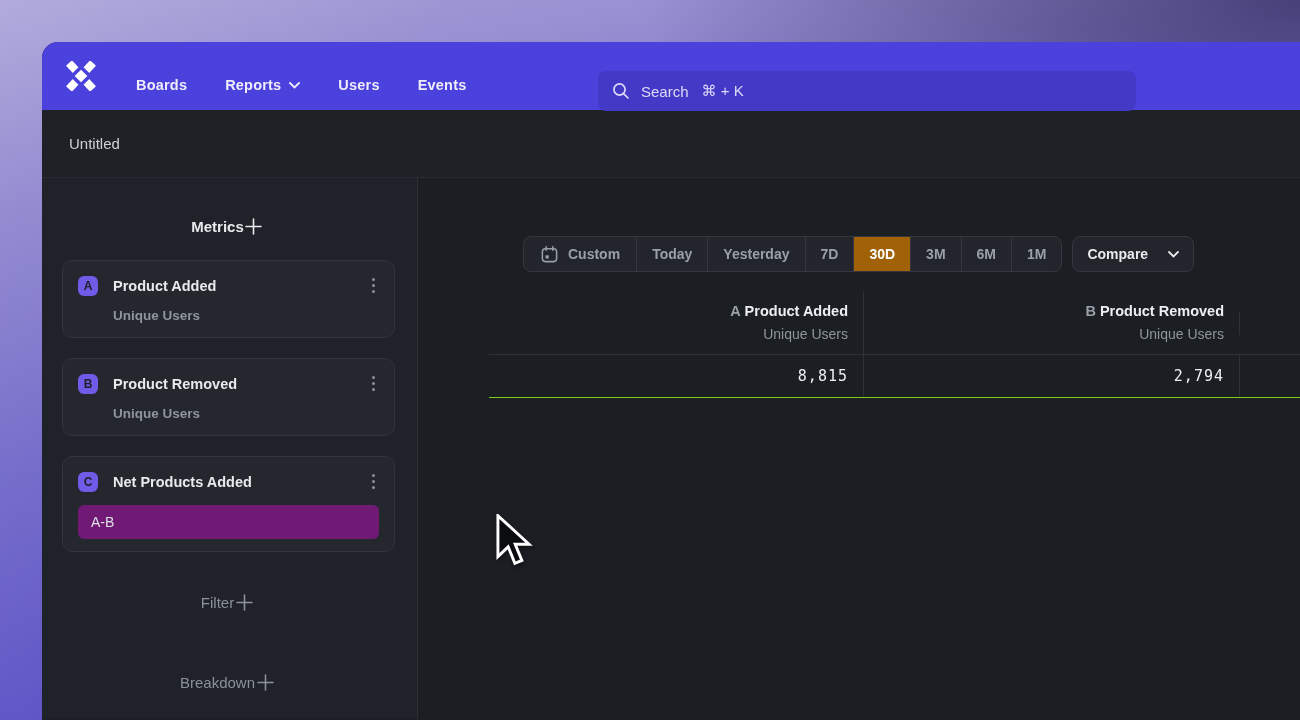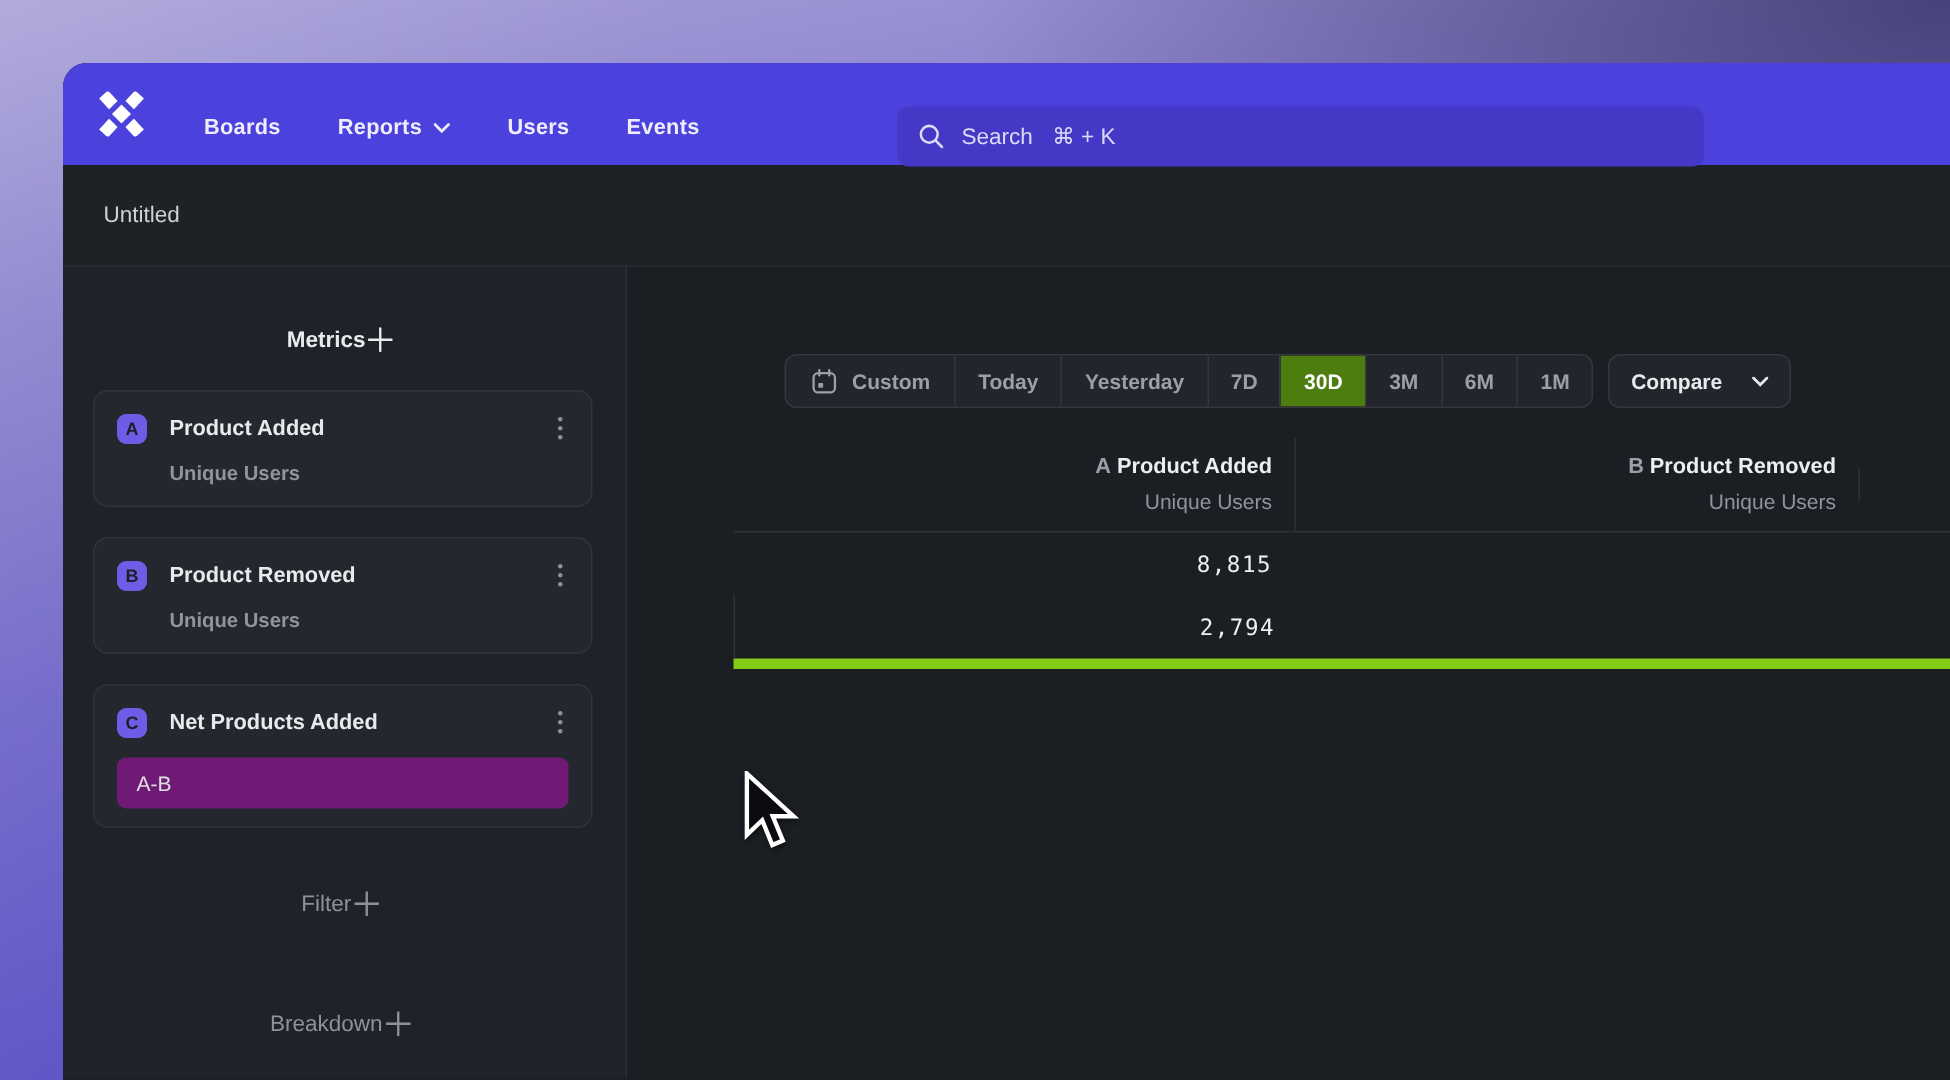--- a/index.html
+++ b/index.html
@@ -94,32 +94,32 @@
     display:flex; border:1px solid #34373d; background:#22252b;
     border-radius:8px; overflow:hidden; height:36px;
   }
   .seg-btn {
     display:flex; align-items:center; gap:9px; padding:0 15px;
     background:none; border:none; border-left:1px solid #34373d;
     color:#9aa0a8; font-size:14px; font-weight:600; cursor:pointer; white-space:nowrap;
     font-family:"Liberation Sans", sans-serif;
   }
   .seg-btn:first-child { border-left:none; padding:0 16px; }
-  .seg-btn.selected { background:#4d7c0f; color:#ffffff; }
+  .seg-btn.selected { background:#a16207; color:#ffffff; }
   .compare-btn {
     margin-left:10px; height:36px; display:flex; align-items:center; gap:20px;
     padding:0 14px; background:#22252b; border:1px solid #34373d; border-radius:8px;
     color:#e8eaed; font-size:14px; font-weight:600; cursor:pointer;
     font-family:"Liberation Sans", sans-serif;
   }
 
   
   .table { position:absolute; left:71px; top:114px; right:0; }
   .thead { display:flex; border-bottom:1px solid #2e3137;align-items:center; }
-  .trow  { display:flex; border-bottom:7px solid #84cc16;flex-direction:column; }
+  .trow  { display:flex; border-bottom:1px solid #84cc16; }
   .cell { width:374px; flex:none; text-align:right; padding-right:15px; }
   .cell.c2 { width:376px; border-left:1px solid #2e3137; }
   .cell.rest { width:auto; flex:1; border-left:1px solid #2e3137; padding:0; }
   .thead .cell { padding-top:11px; padding-bottom:12px; cursor:pointer; }
   .h-main { font-size:14.5px; font-weight:700; color:#eceef1; }
   .h-letter { color:#9aa0a8; font-weight:600; margin-right:4px; }
   .h-sub { margin-top:7px; font-size:14px; color:#8f959d; }
   .trow .cell { height:42px; display:flex; align-items:center; justify-content:flex-end; }
   .val { font-family:"DejaVu Sans Mono", monospace; font-size:15px; color:#eceef1; letter-spacing:1px; }
 

